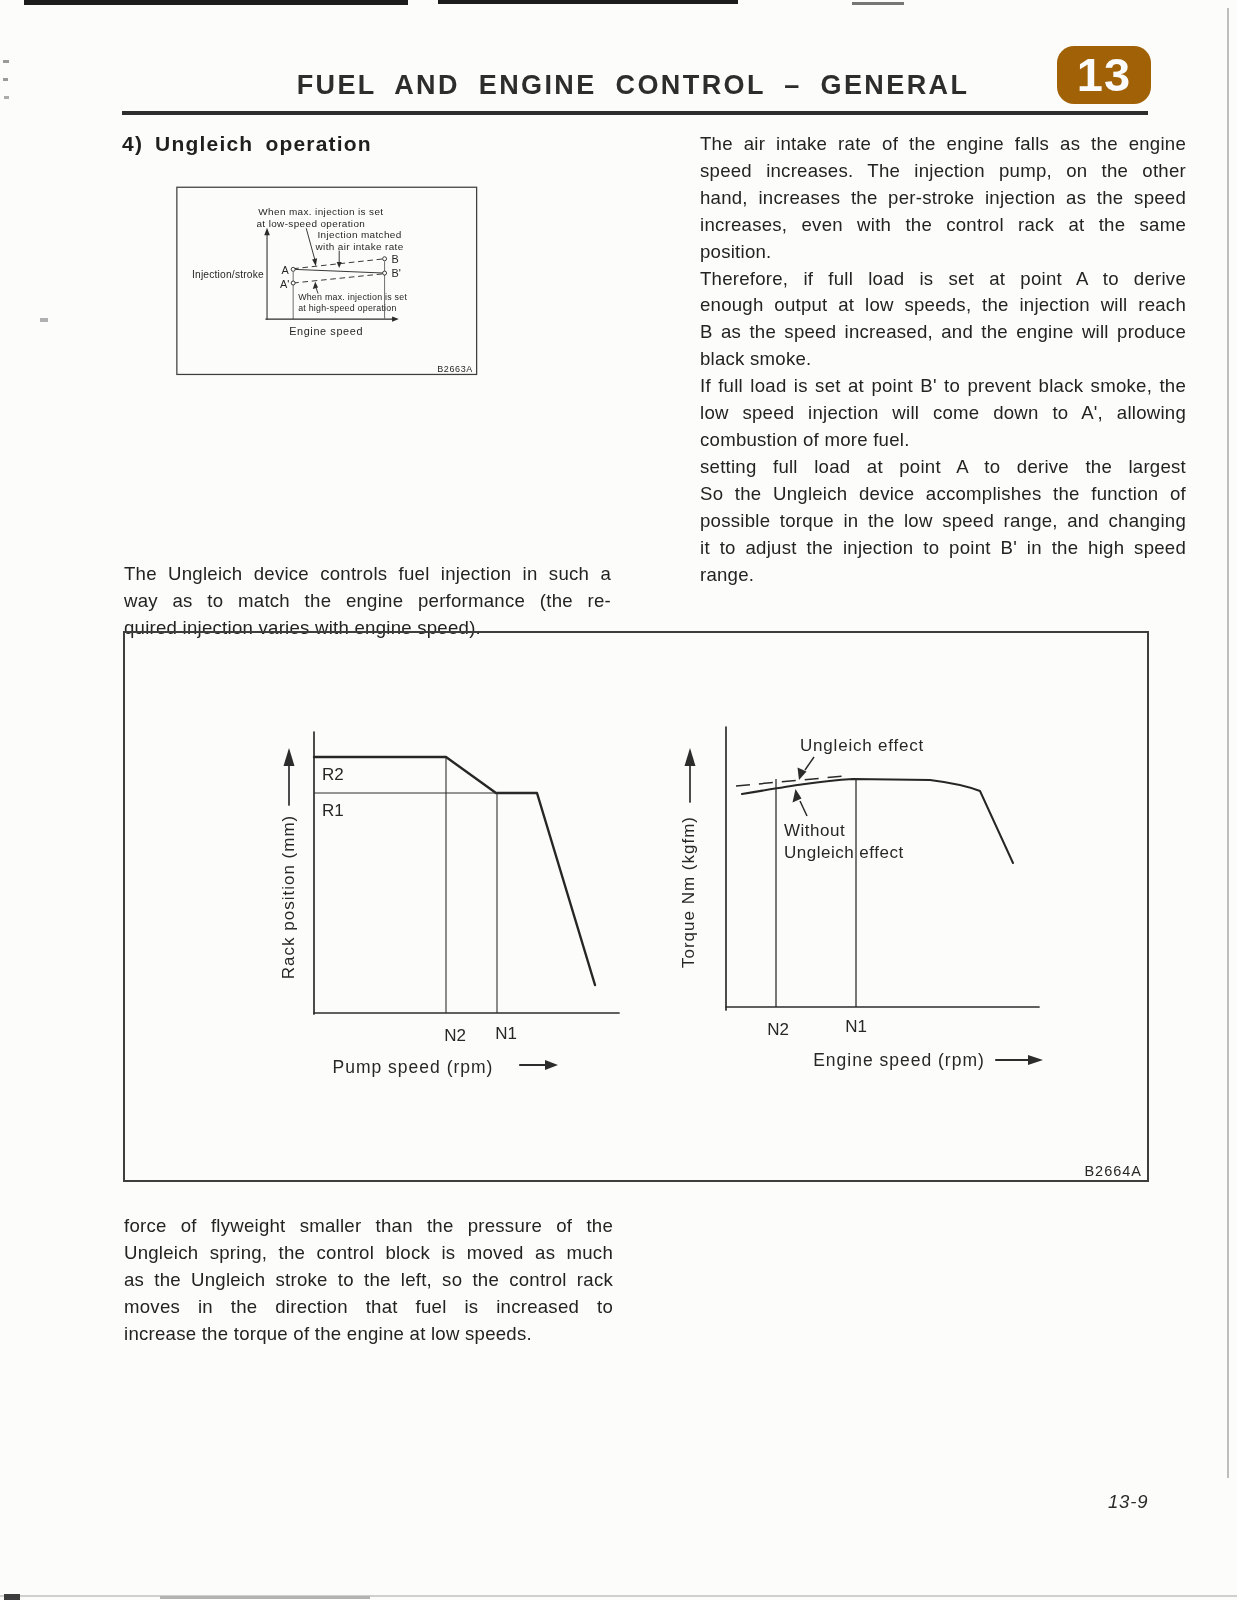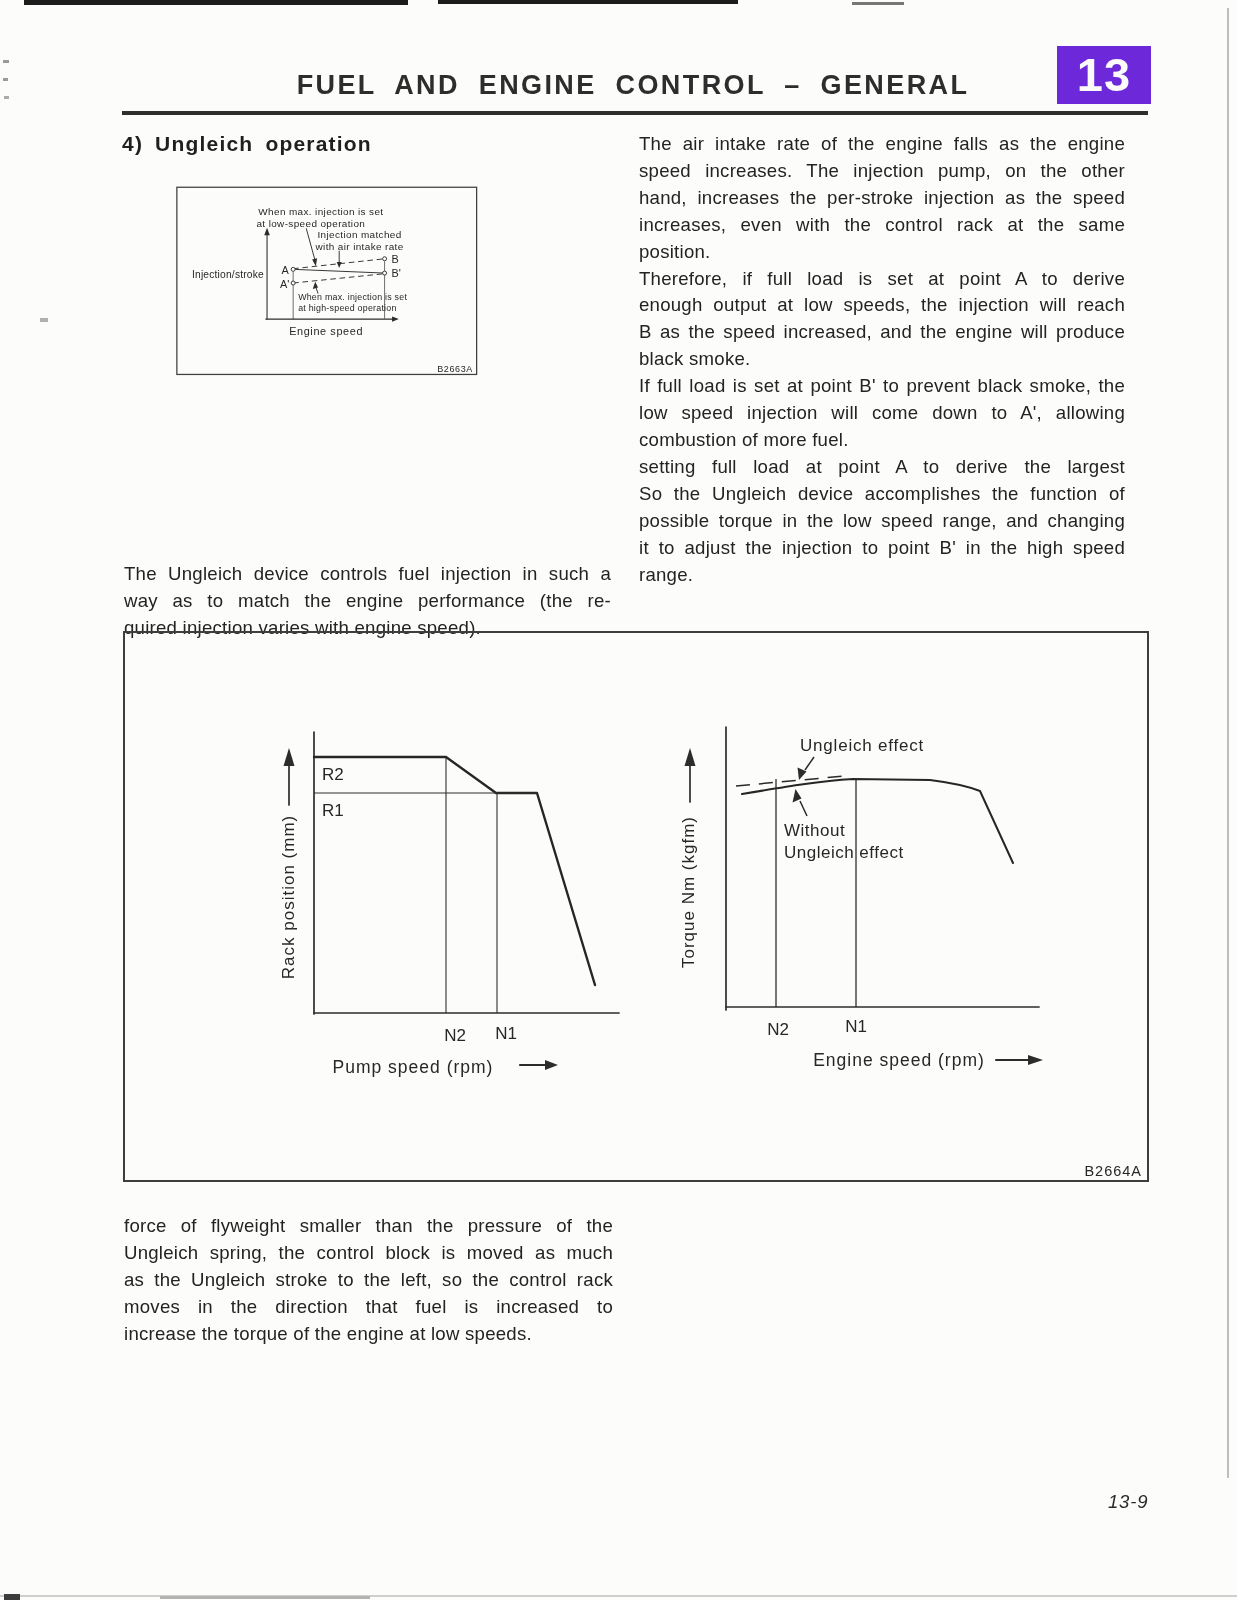--- a/index.html
+++ b/index.html
@@ -9,23 +9,24 @@
     font-family:"Liberation Sans","DejaVu Sans",sans-serif;
     color:#262626;
   }
   .abs{position:absolute;}
   
   .page-title{
     left:120px;top:70px;width:1026px;text-align:center;
     font-size:27px;font-weight:bold;letter-spacing:2.4px;word-spacing:9px;color:#2d2d2d;
   }
   .chapter-box{
-    left:1057px;top:46px;width:94px;height:58px;background:#6d28d9;
+    left:1057px;top:46px;width:94px;height:58px;background:#a16207;
     color:#fbfbfb;font-size:47px;font-weight:bold;text-align:center;line-height:57px;
     letter-spacing:1px;
+    border-radius:17px;
   }
   .header-rule{left:122px;top:111px;width:1026px;height:4px;background:#2e2e2e;}
   .section-heading{
     left:122px;top:132px;font-size:21px;font-weight:bold;letter-spacing:1.2px;word-spacing:5px;color:#1f1f1f;
   }
   
   .textcol{font-size:18.6px;line-height:26.9px;letter-spacing:0.25px;color:#232323;}
   .jl{text-align:justify;text-align-last:justify;}
   .jend{text-align:left;}
   .page-number{left:1108px;top:1491px;font-size:18.5px;letter-spacing:0.8px;color:#2a2a2a;font-style:italic;}
@@ -108,21 +109,21 @@
     <text x="599" y="485" font-size="14.5" letter-spacing="1" text-anchor="end">B2663A</text>
   </g>
 </svg>
 
 <div class="abs textcol" style="left:124px;top:521px;width:487px;margin-top:40px;">
   <div class="jl">The Ungleich device controls fuel injection in such a</div>
   <div class="jl">way as to match the engine performance (the re-</div>
   <div class="jend">quired injection varies with engine speed).</div>
 </div>
 
-<div class="abs textcol" style="left:639px;top:131px;width:486px;">
+<div class="abs textcol" style="left:700px;top:131px;width:486px;">
   <div class="jl">The air intake rate of the engine falls as the engine</div>
   <div class="jl">speed increases. The injection pump, on the other</div>
   <div class="jl">hand, increases the per-stroke injection as the speed</div>
   <div class="jl">increases, even with the control rack at the same</div>
   <div class="jend">position.</div>
   <div class="jl">Therefore, if full load is set at point A to derive</div>
   <div class="jl">enough output at low speeds, the injection will reach</div>
   <div class="jl">B as the speed increased, and the engine will produce</div>
   <div class="jend">black smoke.</div>
   <div class="jl">If full load is set at point B' to prevent black smoke, the</div>

